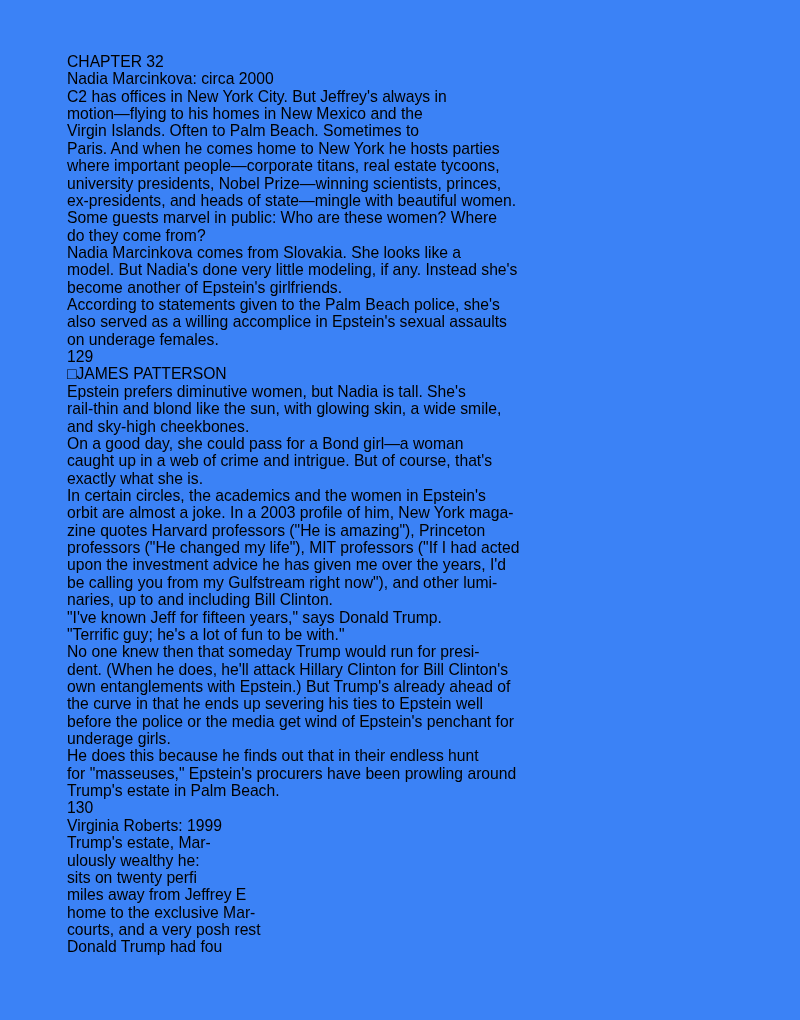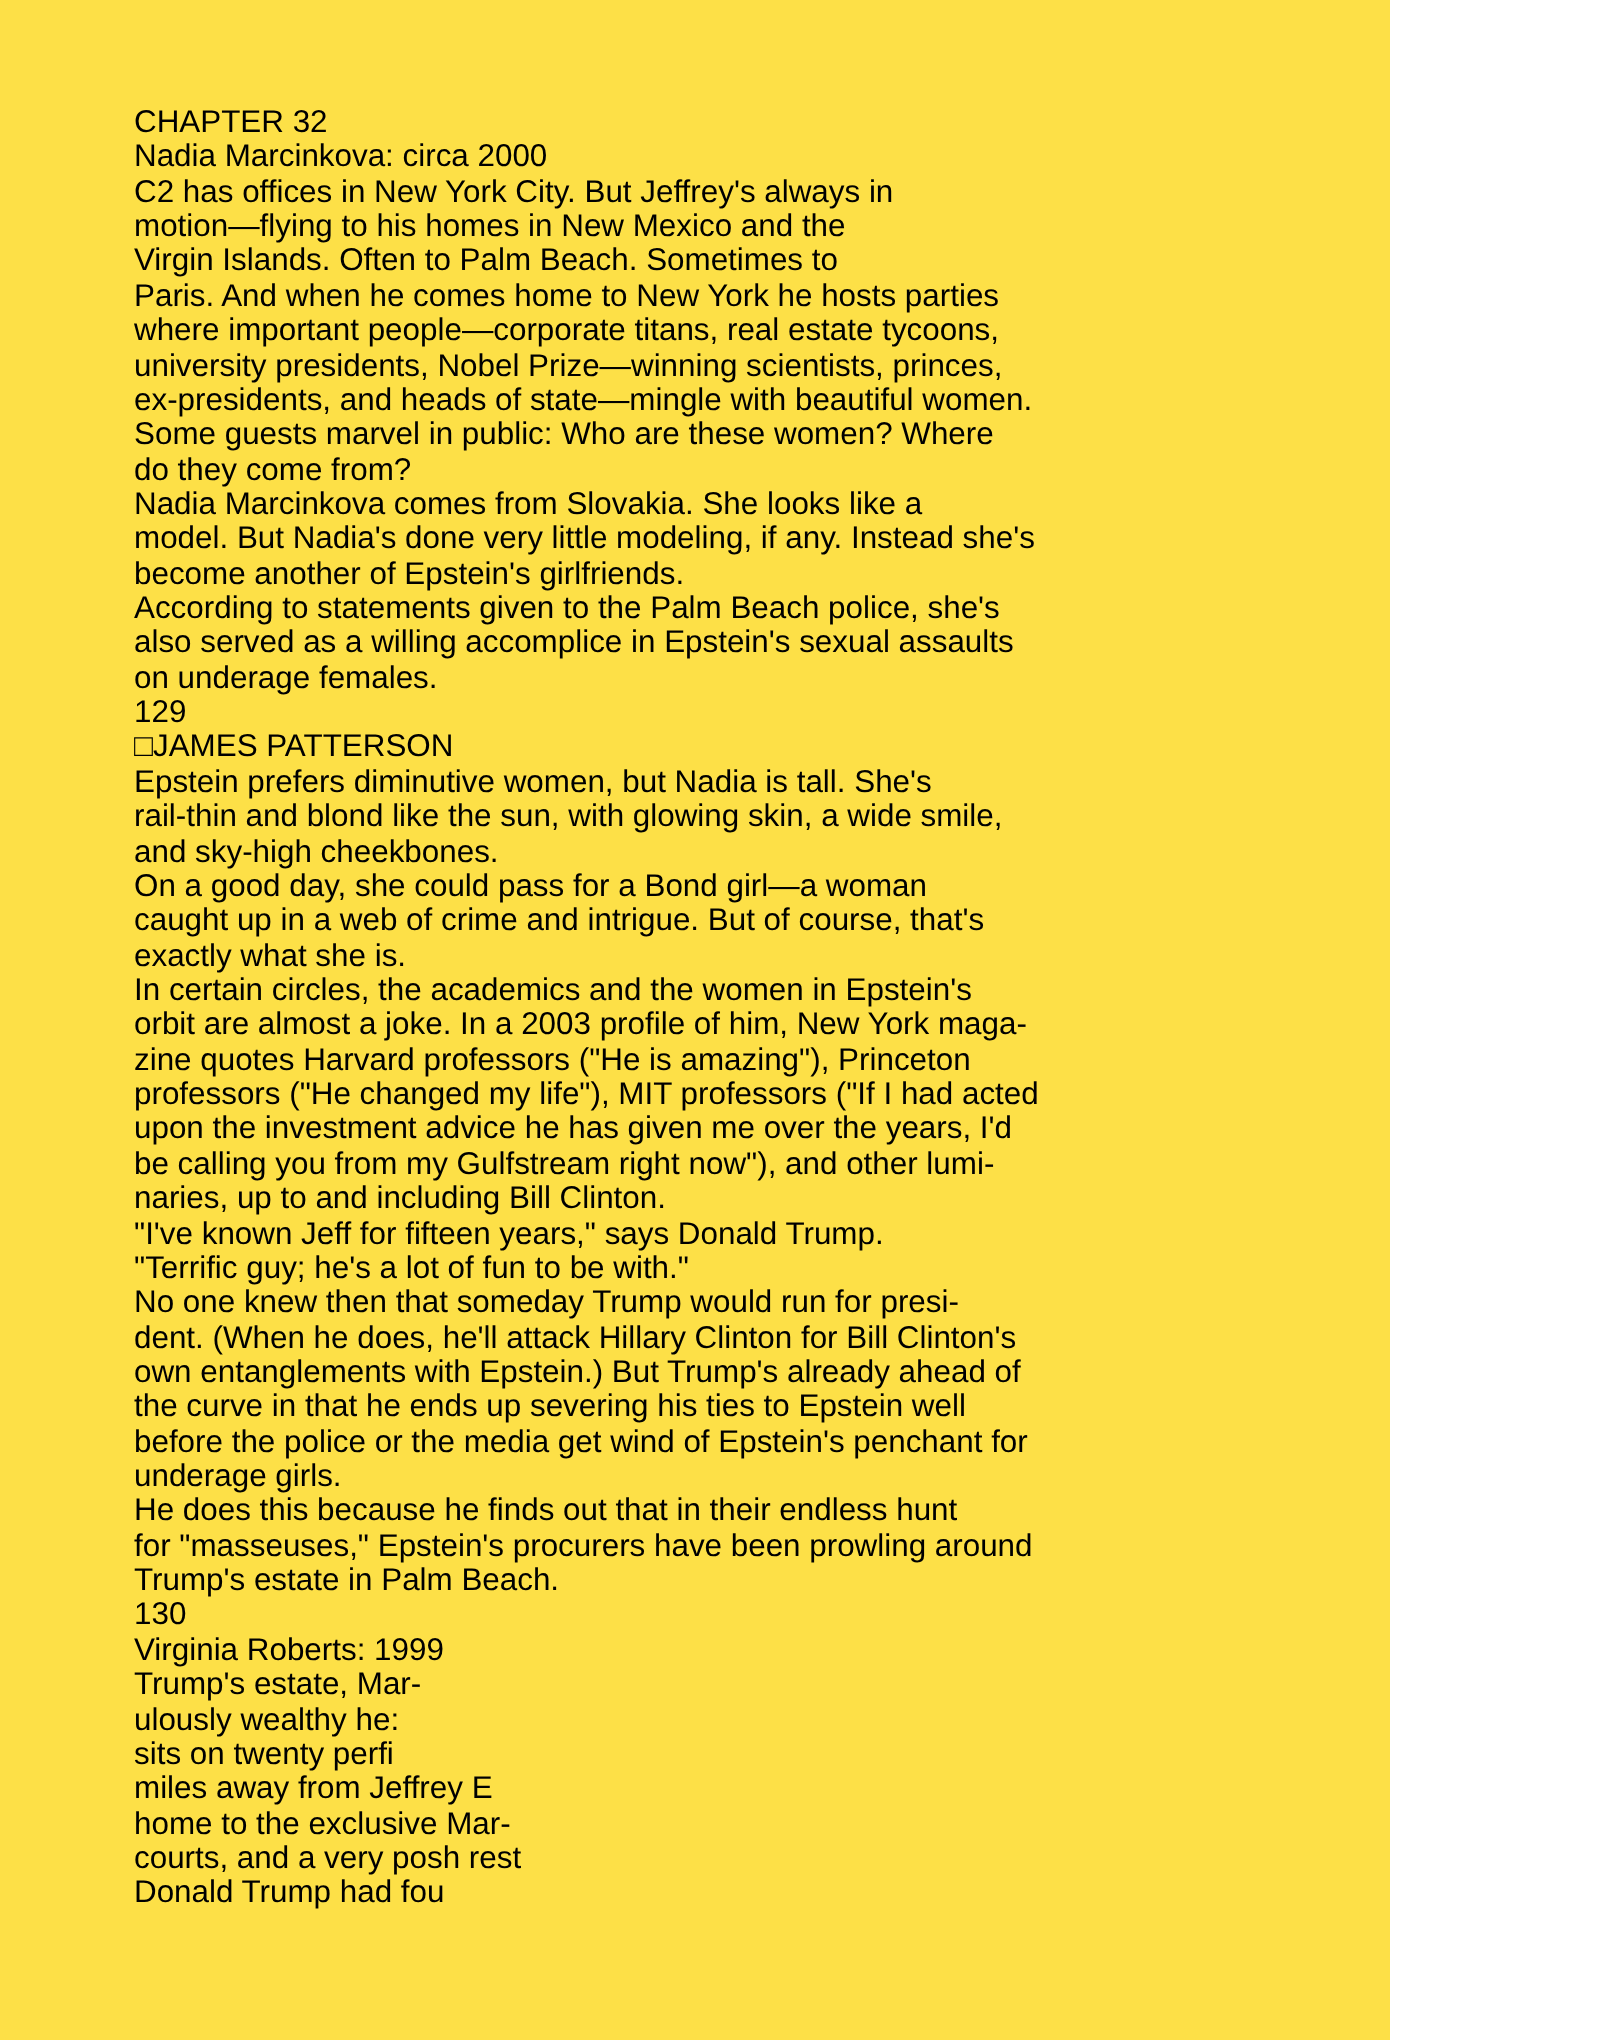--- a/index.html
+++ b/index.html
@@ -11,23 +11,23 @@
     height: 1020px;
     background: #ffffff;
     overflow: hidden;
     position: relative;
     font-family: "Liberation Sans", "DejaVu Sans", sans-serif;
   }
   .page {
     position: absolute;
     left: 0;
     top: 0;
-    width: 695px;
+    width: 800px;
     height: 1020px;
-    background: #fde047;
+    background: #3b82f6;
   }
   .text-block {
     position: absolute;
     left: 67px;
     top: 53px;
     width: 520px;
     color: #000000;
     font-size: 15.7px;
     line-height: 17.36px;
     letter-spacing: 0;

